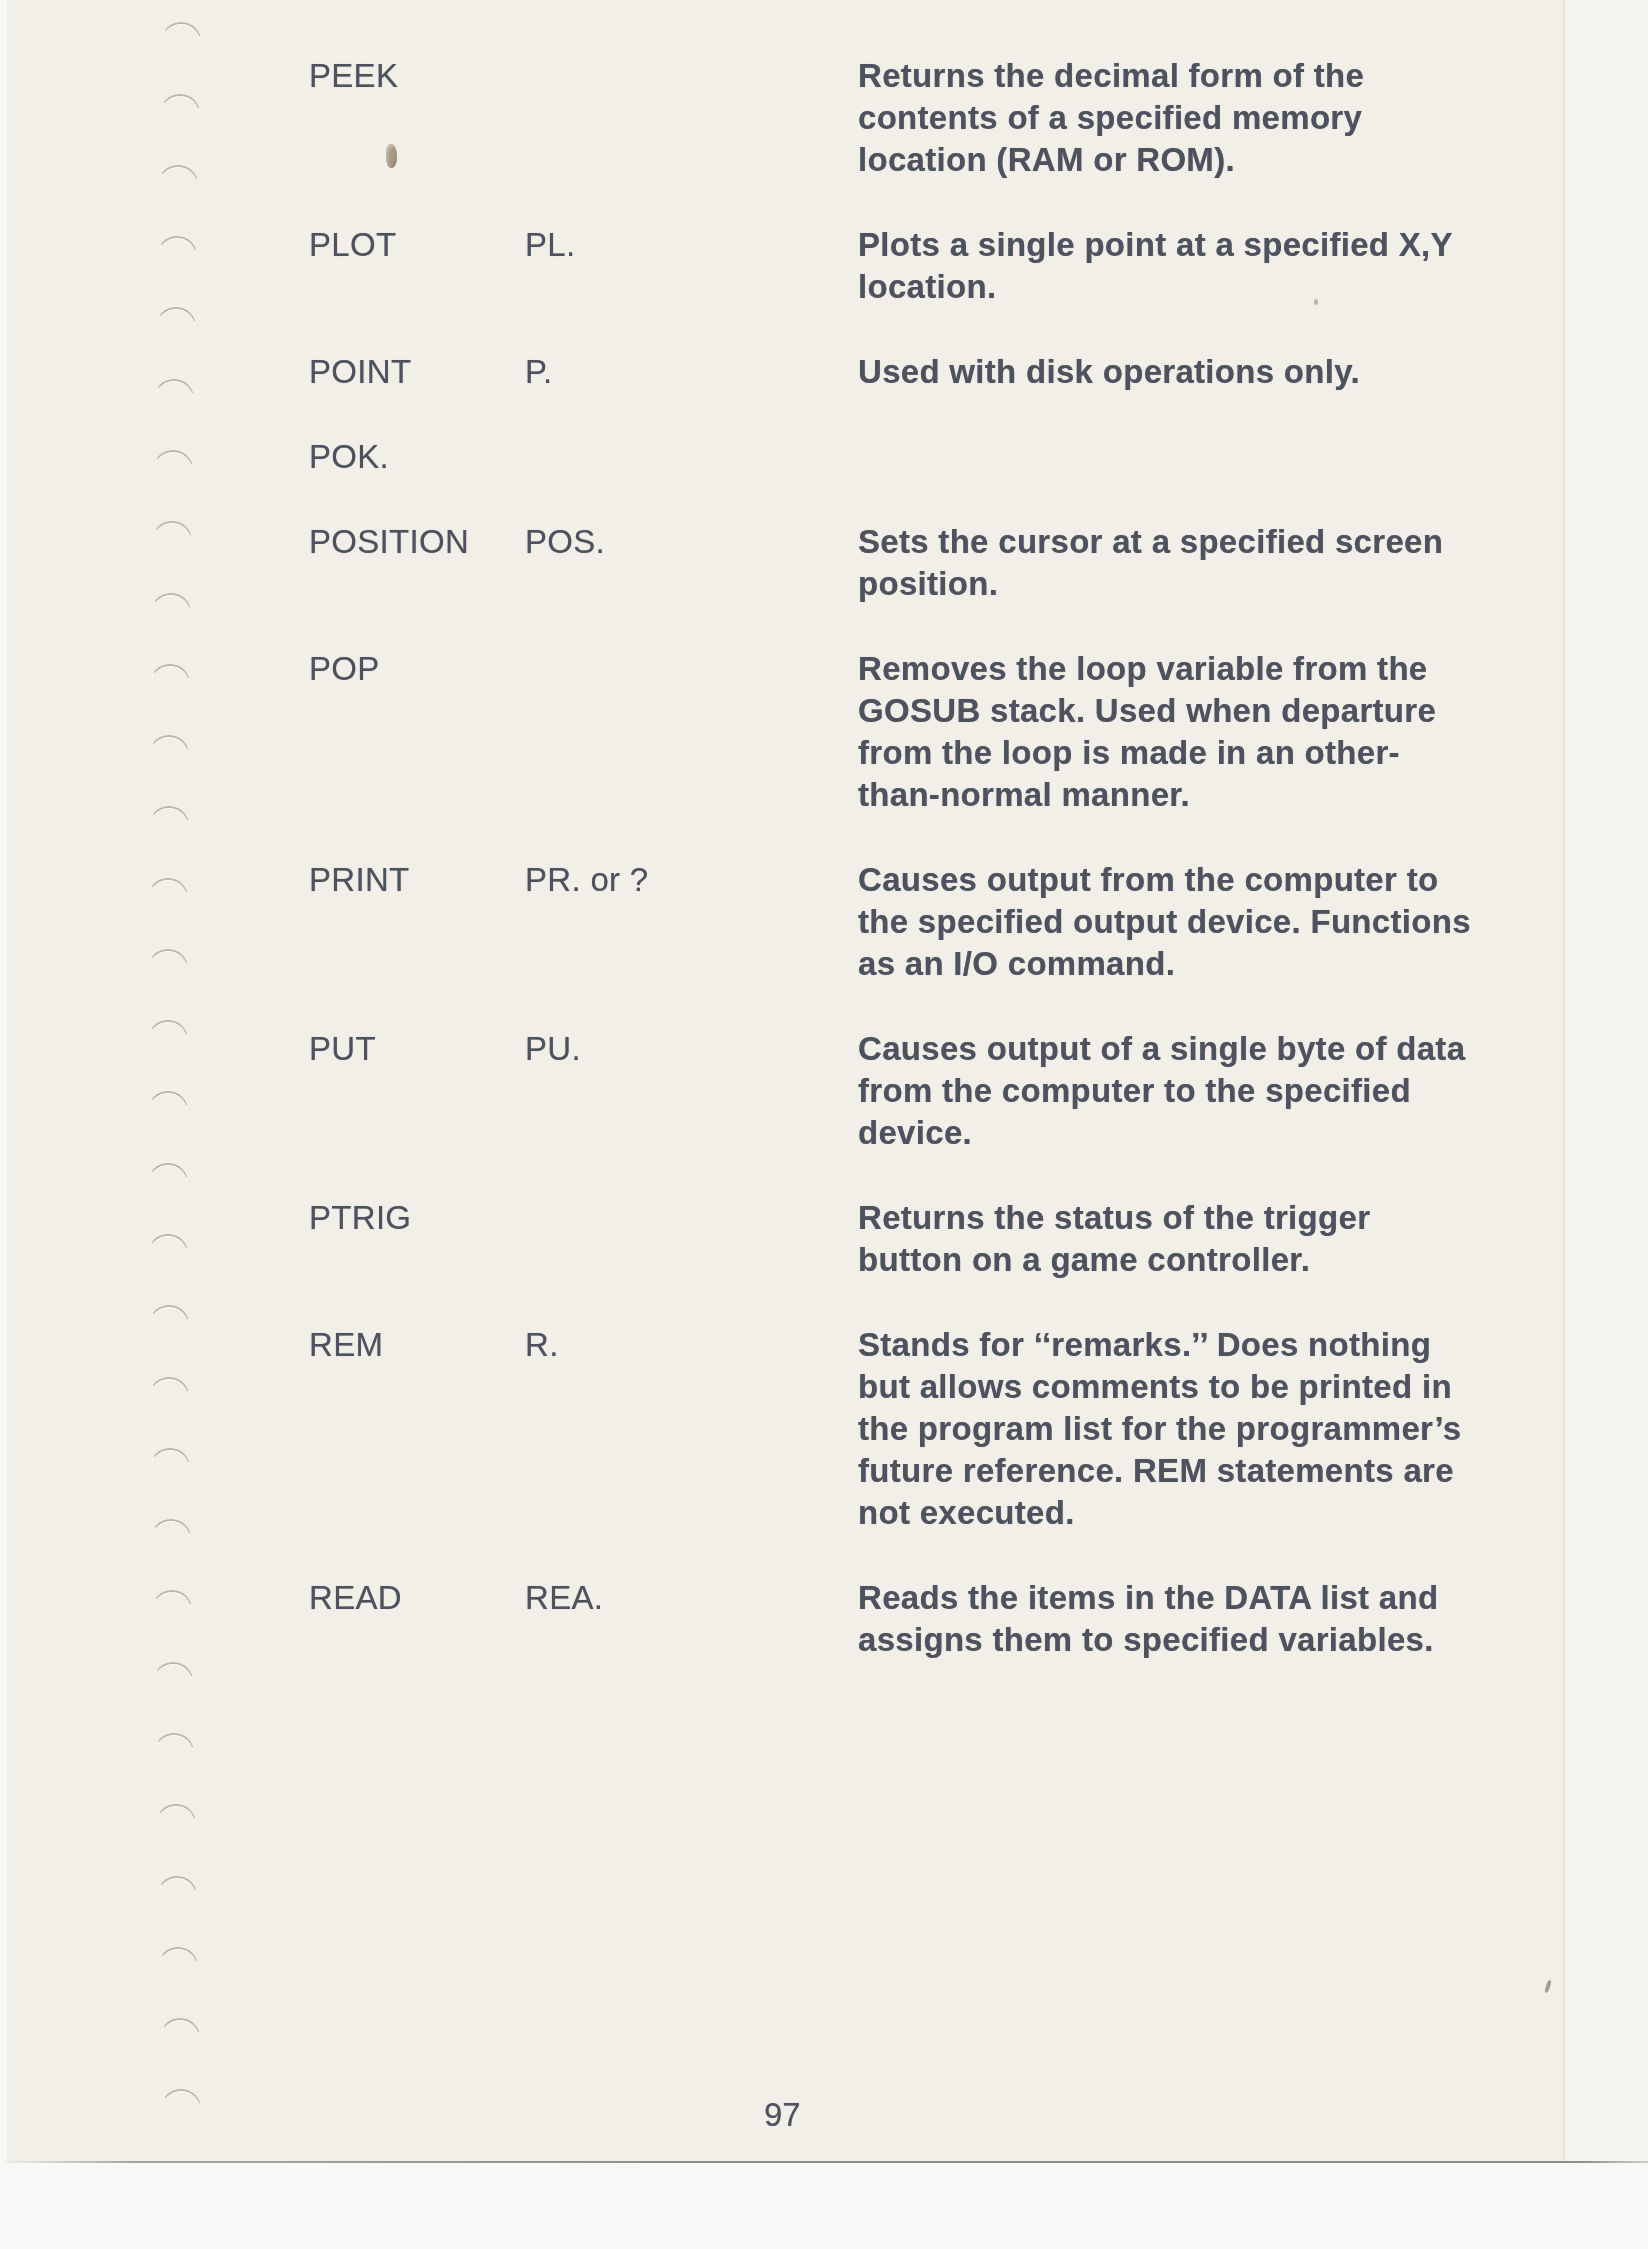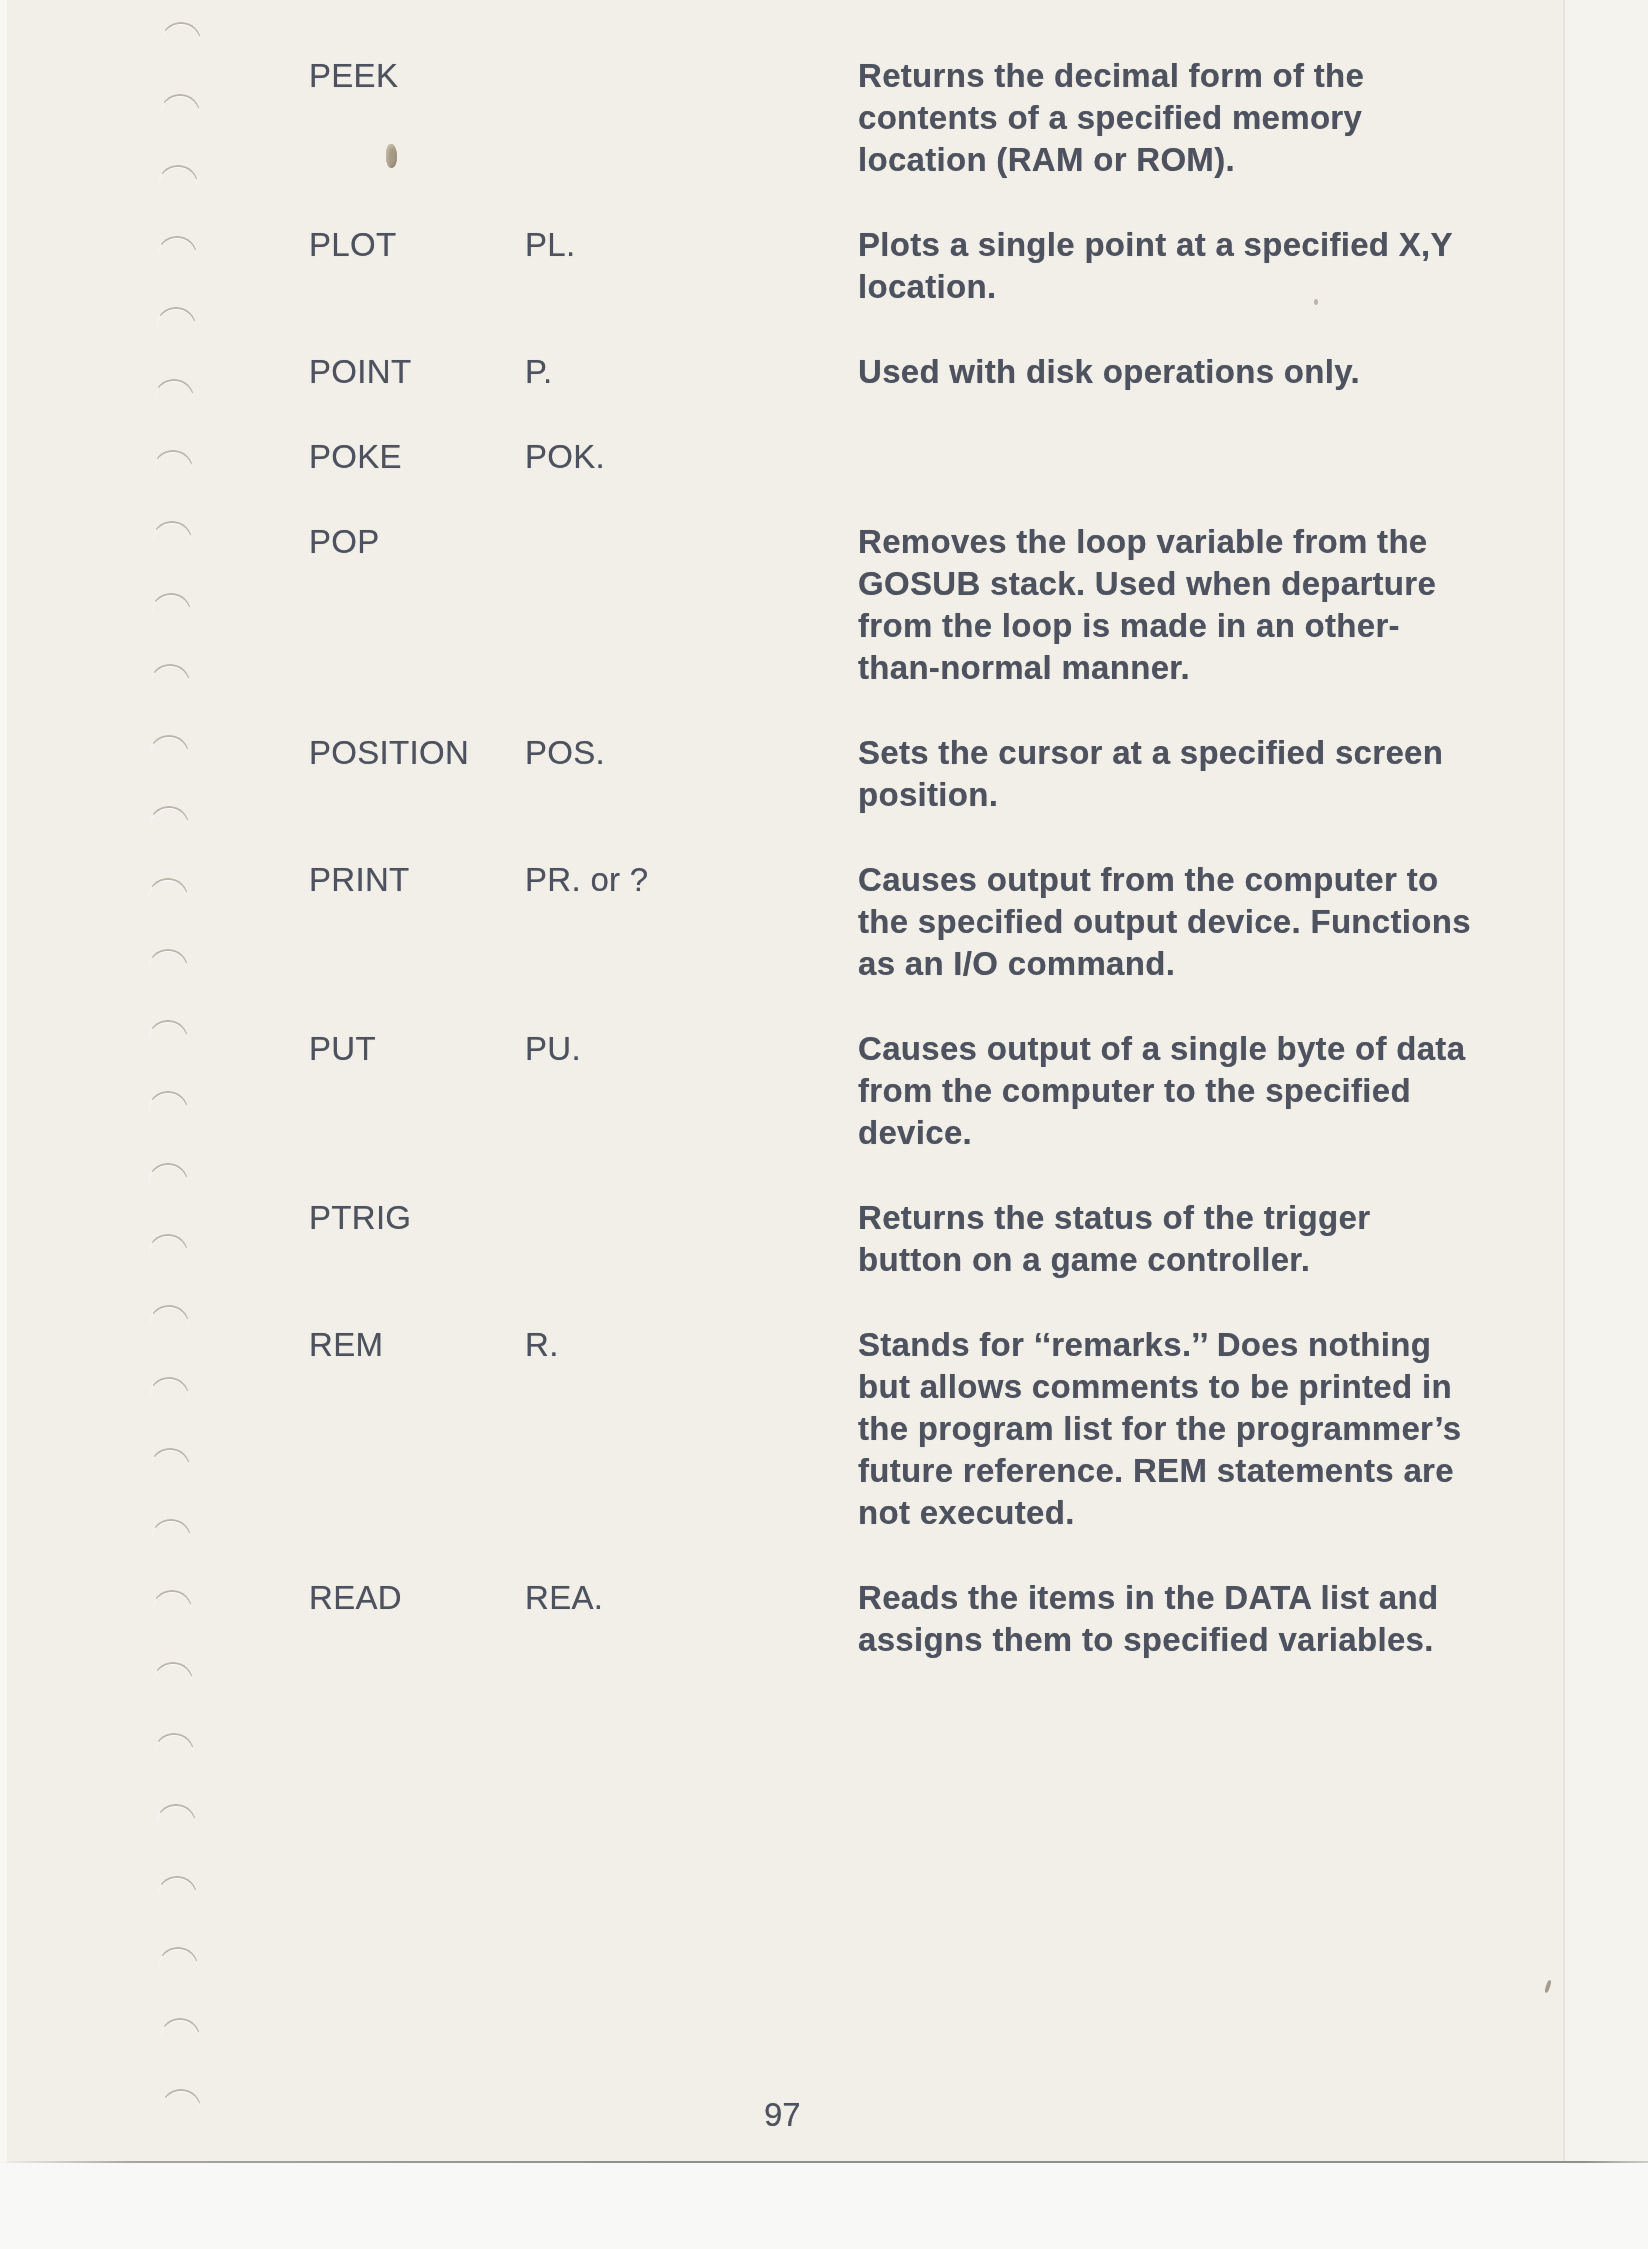--- a/index.html
+++ b/index.html
@@ -191,38 +191,37 @@
 location.</div>
   </section>
 
   <section class="entry">
     <div class="cmd">POINT</div>
     <div class="abbr">P.</div>
     <div class="desc">Used with disk operations only.</div>
   </section>
 
   <section class="entry">
-    <div class="cmd">POKE</div>
     <div class="abbr">POK.</div>
+  </section>
+
+  <section class="entry">
+    <div class="cmd">POSITION</div>
+    <div class="abbr">POS.</div>
+    <div class="desc">Sets the cursor at a specified screen
+position.</div>
   </section>
 
   <section class="entry">
     <div class="cmd">POP</div>
     <div class="abbr"></div>
     <div class="desc">Removes the loop variable from the
 GOSUB stack. Used when departure
 from the loop is made in an other-
 than-normal manner.</div>
-  </section>
-
-  <section class="entry">
-    <div class="cmd">POSITION</div>
-    <div class="abbr">POS.</div>
-    <div class="desc">Sets the cursor at a specified screen
-position.</div>
   </section>
 
   <section class="entry">
     <div class="cmd">PRINT</div>
     <div class="abbr">PR. or ?</div>
     <div class="desc">Causes output from the computer to
 the specified output device. Functions
 as an I/O command.</div>
   </section>
 

